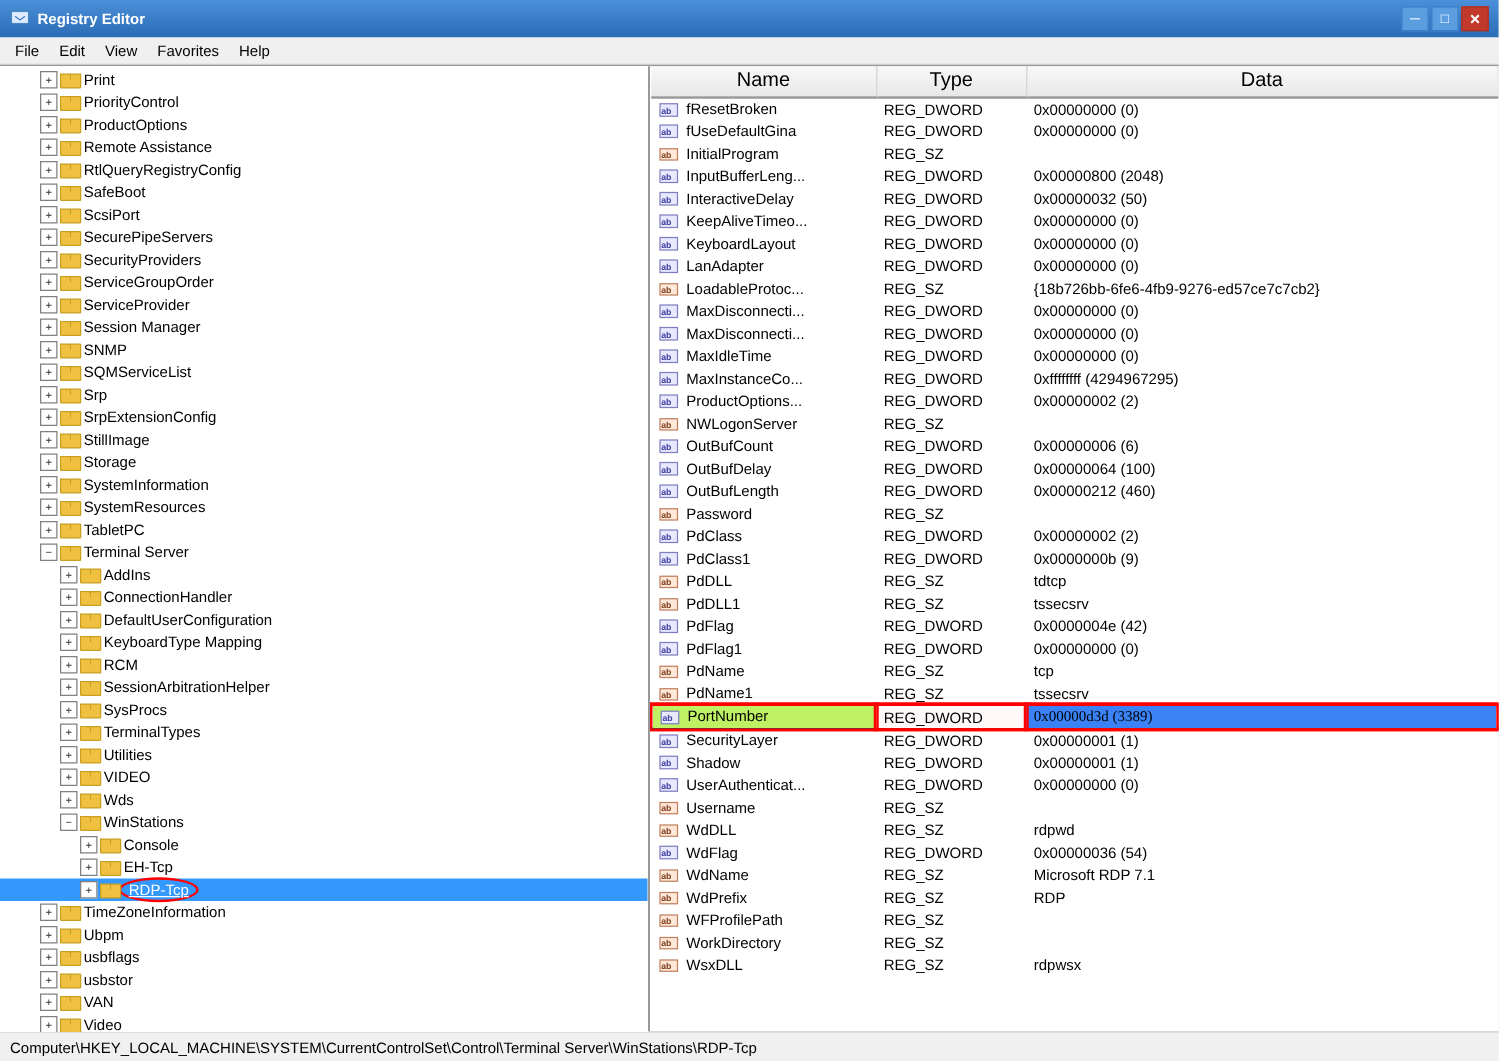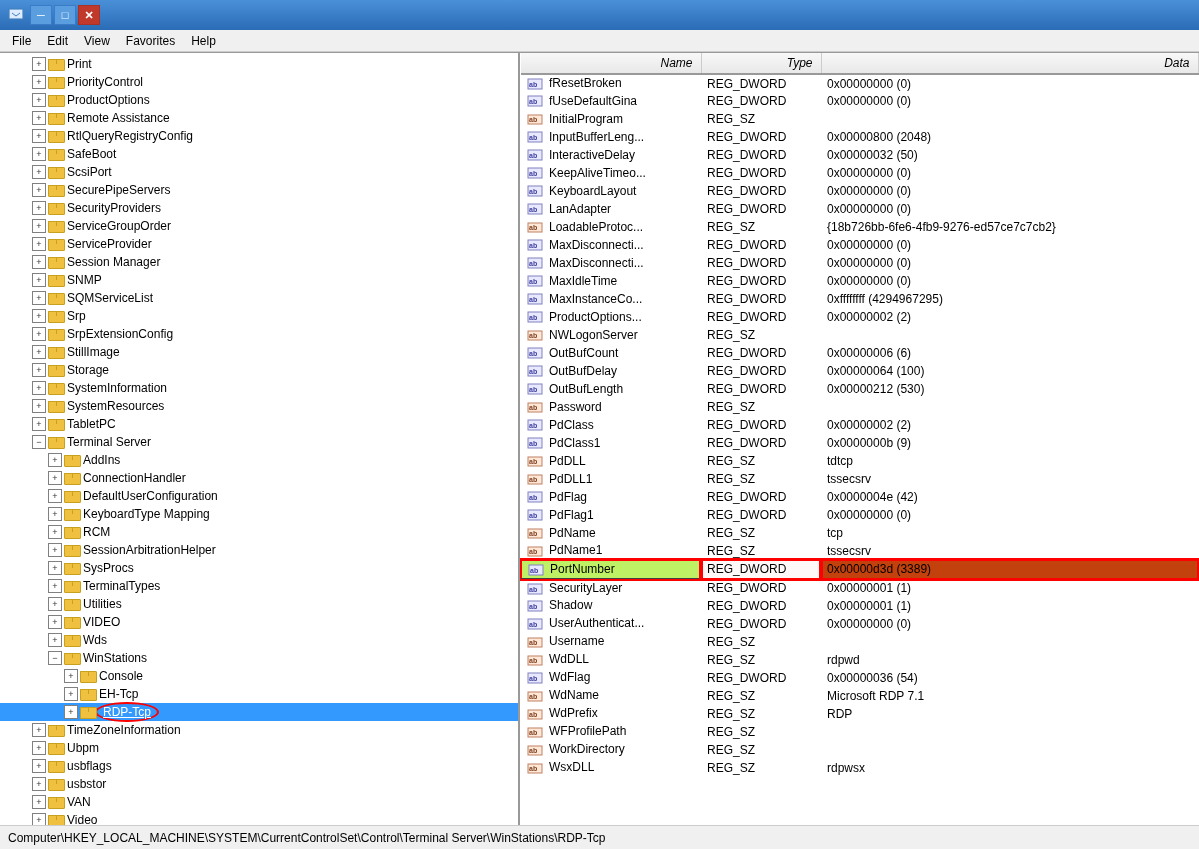--- a/index.html
+++ b/index.html
@@ -186,27 +186,26 @@
     
     .data-table {
       width: 100%;
       border-collapse: collapse;
     }
     .data-table th {
       background: linear-gradient(to bottom, #f8f8f8, #e8e8e8);
       border-right: 1px solid #ccc;
       border-bottom: 2px solid #999;
       padding: 3px 8px;
-      text-align: right;
+      text-align: center;
       font-weight: normal;
-      font-size: 12px;
+      font-size: 16px;
       position: sticky;
       top: 0;
       z-index: 10;
-      font-style: italic;
     }
     .data-table td {
       padding: 1px 6px;
       border-bottom: none;
       font-size: 12px;
       height: 18px;
       white-space: nowrap;
     }
     .data-table tr.highlighted td {
       background: white;
@@ -232,20 +231,21 @@
 <body>
 
 <div class="title-bar">
   <span class="title-bar-icon">
     <svg width="16" height="16" viewBox="0 0 16 16">
       <rect x="1" y="2" width="14" height="10" fill="#c0d8f0" stroke="#4080c0" stroke-width="1"></rect>
       <rect x="2" y="3" width="12" height="8" fill="#e0ecff"></rect>
       <path d="M4 6 L8 9 L12 6" fill="none" stroke="#4080c0" stroke-width="1"></path>
     </svg>
   </span>
+  <span class="title-bar-text">Registry Editor</span>
   <div class="title-bar-buttons">
     <div class="title-btn">─</div>
     <div class="title-btn">□</div>
     <div class="title-btn close">✕</div>
   </div>
 </div>
 
 <div class="menu-bar">
   <div class="menu-item">File</div>
   <div class="menu-item">Edit</div>
@@ -726,21 +726,21 @@
                   </svg></span><span>OutBufDelay</span></td>
               <td>REG_DWORD</td>
               <td>0x00000064 (100)</td>
             </tr>
             <tr>
               <td><span style="display: inline-block; width: 18px; height: 14px; vertical-align: middle; margin-right: 4px;"><svg width="18" height="14" viewBox="0 0 18 14">
                     <rect x="1" y="2" width="14" height="10" fill="#e8e8ff" stroke="#8080c0" stroke-width="1"></rect>
                     <text x="2" y="10" font-size="7" fill="#4040a0" font-weight="bold">ab</text>
                   </svg></span><span>OutBufLength</span></td>
               <td>REG_DWORD</td>
-              <td>0x00000212 (530)</td>
+              <td>0x00000212 (460)</td>
             </tr>
             <tr>
               <td><span style="display: inline-block; width: 18px; height: 14px; vertical-align: middle; margin-right: 4px;"><svg width="18" height="14" viewBox="0 0 18 14">
                     <rect x="1" y="3" width="14" height="9" fill="#ffe8d8" stroke="#c08060" stroke-width="1"></rect>
                     <text x="2" y="10" font-size="7" fill="#804020" font-weight="bold">ab</text>
                   </svg></span><span>Password</span></td>
               <td>REG_SZ</td>
               <td></td>
             </tr>
             <tr>
@@ -806,21 +806,21 @@
                   </svg></span><span>PdName1</span></td>
               <td>REG_SZ</td>
               <td>tssecsrv</td>
             </tr>
             <tr class="highlighted" style="outline: red solid 2px; position: relative;">
               <td style="background-color: #bef264; border-top: 2px solid red; border-bottom: 2px solid #404040; border-left: 2px solid red;"><span style="display: inline-block; width: 18px; height: 14px; vertical-align: middle; margin-right: 4px;"><svg width="18" height="14" viewBox="0 0 18 14">
                     <rect x="1" y="2" width="14" height="10" fill="#e8e8ff" stroke="#8080c0" stroke-width="1"></rect>
                     <text x="2" y="10" font-size="7" fill="#4040a0" font-weight="bold">ab</text>
                   </svg></span><span>PortNumber</span></td>
               <td style="background-color: rgb(255, 248, 248); border-top: 2px solid red; border-bottom: 2px solid red;">REG_DWORD</td>
-              <td style="background-color: #c2410c; border-top: 2px solid red; border-bottom: 2px solid red; border-right: 2px solid red;">0x00000d3d (3389)</td>
+              <td style="background-color: #3b82f6; border-top: 2px solid red; border-bottom: 2px solid red; border-right: 2px solid red; font-family: Liberation Serif, serif;">0x00000d3d (3389)</td>
             </tr>
             <tr>
               <td><span style="display: inline-block; width: 18px; height: 14px; vertical-align: middle; margin-right: 4px;"><svg width="18" height="14" viewBox="0 0 18 14">
                     <rect x="1" y="2" width="14" height="10" fill="#e8e8ff" stroke="#8080c0" stroke-width="1"></rect>
                     <text x="2" y="10" font-size="7" fill="#4040a0" font-weight="bold">ab</text>
                   </svg></span><span>SecurityLayer</span></td>
               <td>REG_DWORD</td>
               <td>0x00000001 (1)</td>
             </tr>
             <tr>

